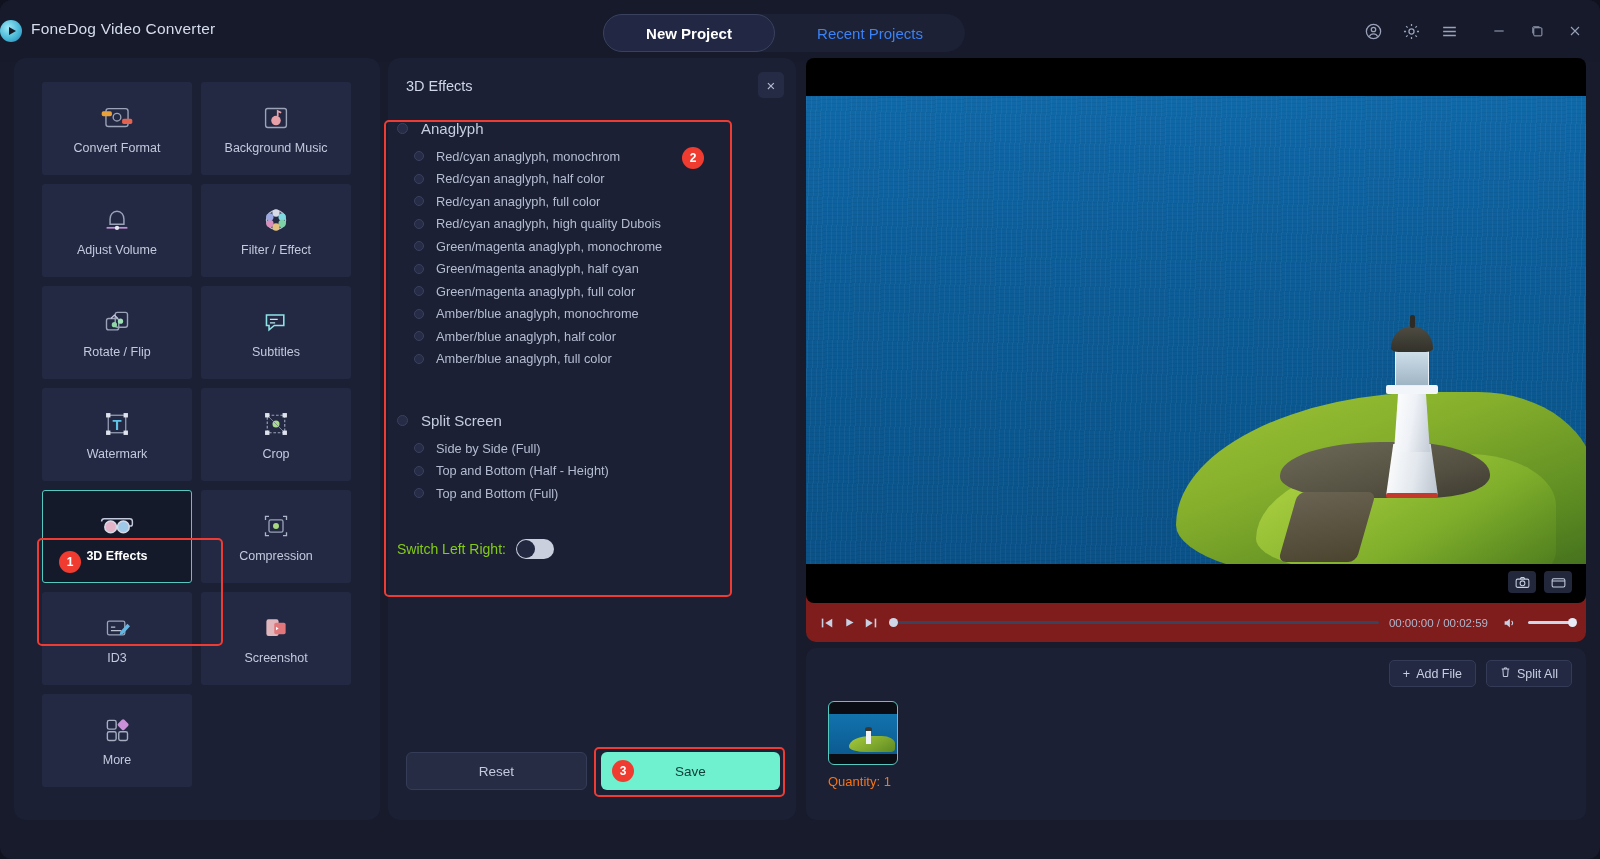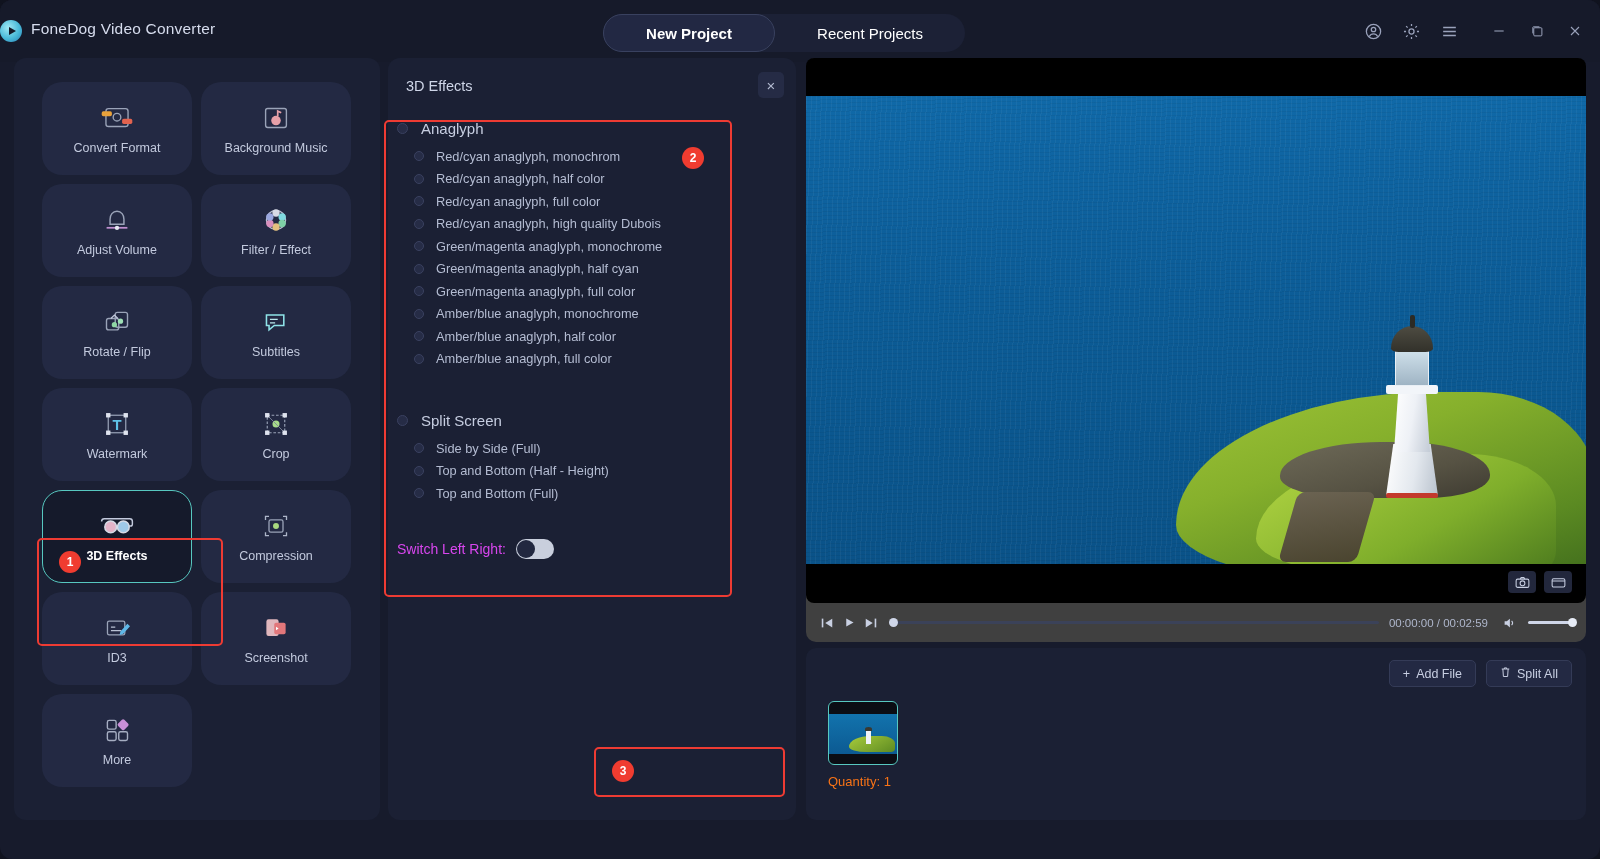--- a/index.html
+++ b/index.html
@@ -35,21 +35,21 @@
   }
   .brand-name { color: #d6dced; font-size: 15.5px; letter-spacing: .2px; }
 
   .tabs {
     position: absolute; left: 603px; top: 14px;
     width: 362px; height: 38px; border-radius: 19px;
     background: #1c2136; display: flex; align-items: center;
   }
   .tab {
     height: 38px; display: flex; align-items: center; justify-content: center;
-    font-size: 15px; color: #ffffff; cursor: pointer;
+    font-size: 15px; color: #3b82f6; cursor: pointer;
   }
   .tab.active {
     width: 172px; border-radius: 19px;
     background: #222843; border: 1px solid #39415f;
     color: #ffffff; font-weight: bold;
   }
   .tab.inactive { width: 190px; }
 
   .winbtns { position: absolute; right: 14px; top: 20px; display: flex; align-items: center; gap: 16px; }
   .wicon { width: 22px; height: 22px; color: #9aa2bb; display: flex; align-items: center; justify-content: center; cursor: pointer; }
@@ -61,21 +61,21 @@
     width: 366px; height: 762px;
     background: #1b2034; border-radius: 12px;
   }
   .tilegrid {
     position: absolute; left: 28px; top: 24px;
     width: 310px;
     display: flex; flex-wrap: wrap; gap: 9px;
   }
   .tile {
     position: relative;
-    width: 150px; height: 93px; border-radius: 20px;
+    width: 150px; height: 93px; border-radius: 3px;
     background: #232943;
     display: flex; flex-direction: column; align-items: center; justify-content: center;
     gap: 8px; cursor: pointer;
   }
   .tile-label { color: #c3cade; font-size: 12.5px; }
   .tile.selected { background: #151a2b; border: 1px solid #57c8c0; }
   .tile.selected .tile-label { color: #ffffff; font-weight: bold; }
   .tile-ico { width: 38px; height: 30px; display: flex; align-items: center; justify-content: center; }
 
   .annot-box {
@@ -109,21 +109,21 @@
   .opt { display: flex; align-items: center; gap: 12px; padding-left: 26px; height: 22.5px; cursor: pointer; }
   .opt-label { color: #b4bcd2; font-size: 12.8px; }
   .radio {
     width: 10px; height: 10px; border-radius: 50%;
     background: #262c46; border: 1px solid #3a4karma;
     border: 1px solid #3a4160; flex: none;
   }
   .radio.big { width: 11px; height: 11px; }
 
   .switchrow { display: flex; align-items: center; gap: 10px; padding-left: 9px; }
-  .switch-label { color: #d946ef; font-size: 14px; }
+  .switch-label { color: #84cc16; font-size: 14px; }
   .switch {
     width: 38px; height: 20px; border-radius: 10px;
     background: #c9cfdd; position: relative; cursor: pointer;
   }
   .switch .knob {
     position: absolute; left: 1px; top: 1px;
     width: 18px; height: 18px; border-radius: 50%;
     background: #222840;
   }
 
@@ -139,21 +139,21 @@
     width: 179px; height: 38px; border-radius: 6px;
     background: #6ff0cf; color: #11403a;
     font-size: 13.5px; display: flex; align-items: center; justify-content: center;
     cursor: pointer;
   }
 
   
   .previewpanel {
     position: absolute; left: 806px; top: 58px;
     width: 780px; height: 584px;
-    background: #404040; border-radius: 10px;
+    background: #7f1d1d; border-radius: 10px;
   }
   .video {
     position: absolute; left: 0; top: 0; width: 780px; height: 545px;
     background: #000; border-radius: 8px; overflow: hidden;
   }
   .scene {
     position: absolute; left: 0; top: 38px; width: 780px; height: 468px;
     background:
       linear-gradient(180deg, #1069a8 0%, #0d5f9b 30%, #0b5992 60%, #0a5288 100%);
     overflow: hidden;
@@ -550,20 +550,24 @@
       </div>
 
       <div class="switchrow" style="margin-top:34px">
         <span class="switch-label">Switch Left Right:</span>
         <span class="switch">
           <span class="knob"></span>
         </span>
       </div>
     </div>
 
+    <div class="fx-actions">
+      <div class="btn-reset">Reset</div>
+      <div class="btn-save">Save</div>
+    </div>
 
     <div class="annot-box" style="left:-4px; top:62px; width:348px; height:477px;"></div>
     <div class="badge" style="left:294px; top:89px;">2</div>
 
     <div class="annot-box" style="left:206px; top:689px; width:191px; height:50px;"></div>
     <div class="badge" style="left:224px; top:702px;">3</div>
   </div>
 
   <div class="previewpanel">
     <div class="video">

